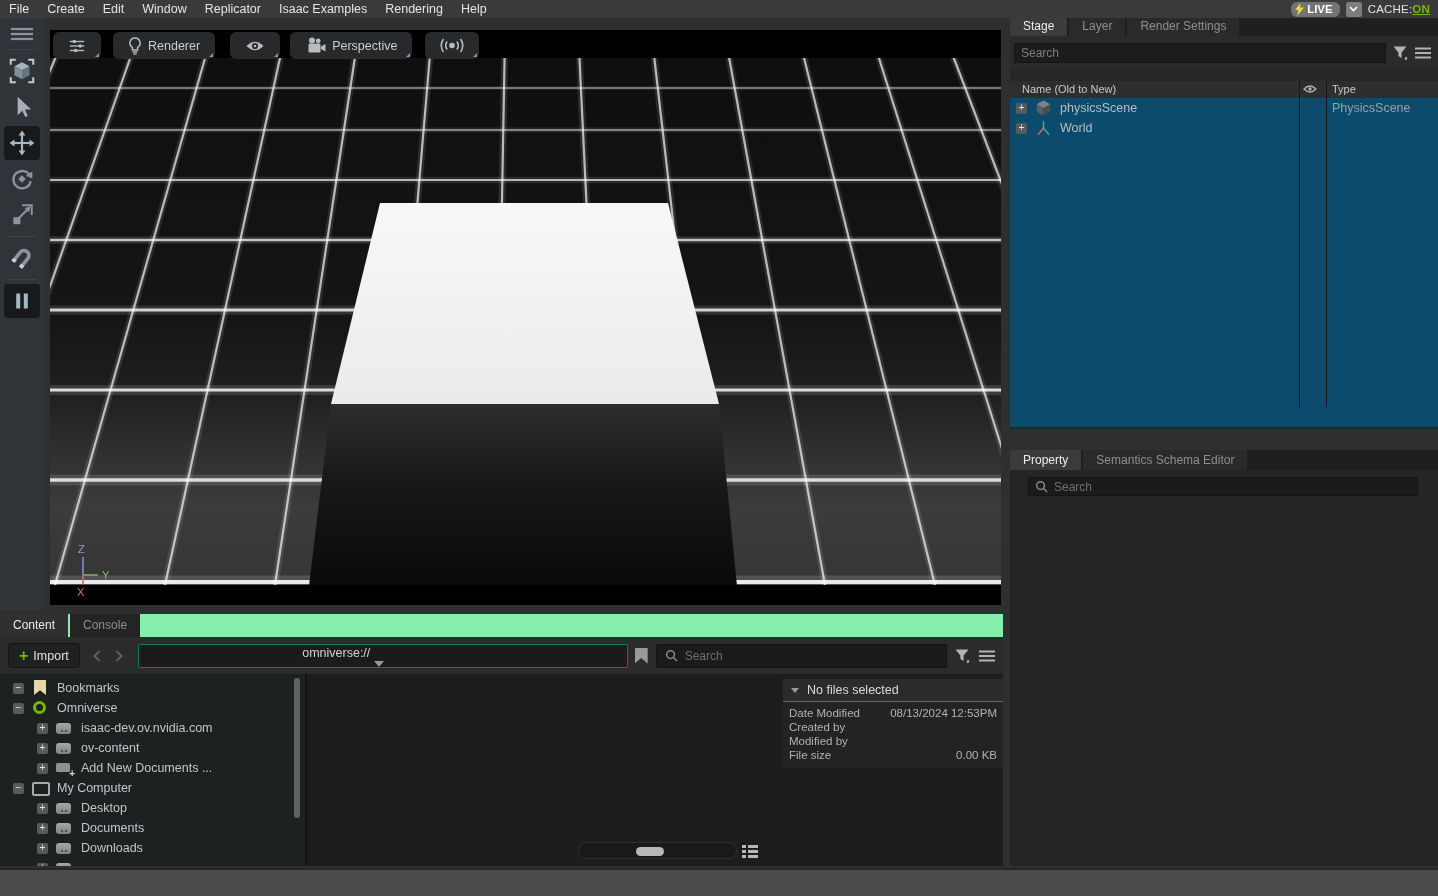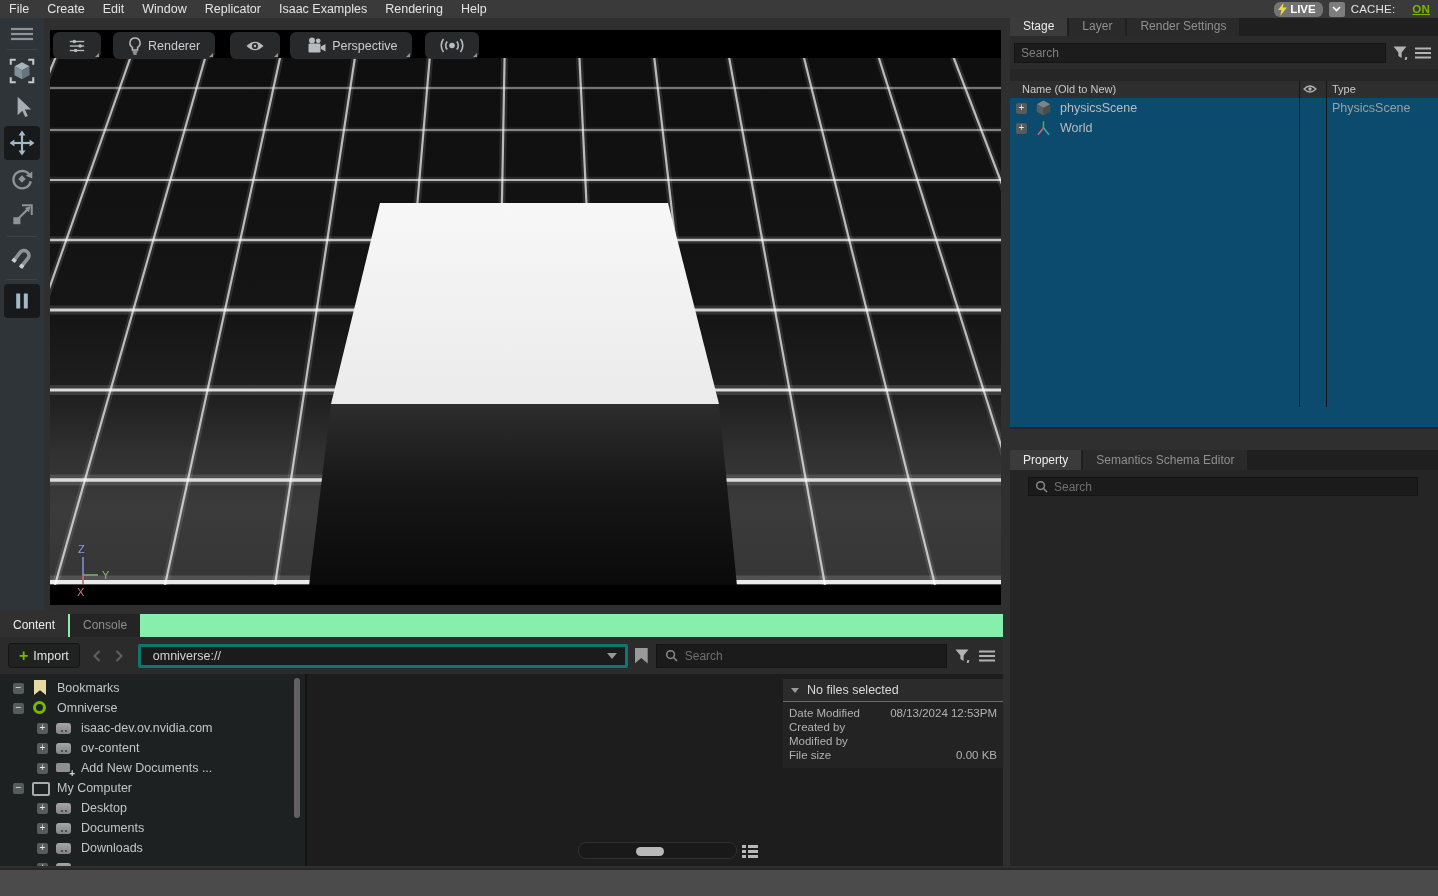--- a/index.html
+++ b/index.html
@@ -6,21 +6,21 @@
   html,body { width:1438px; height:896px; overflow:hidden; }
   body { background:#2f2f2f; font-family:"Liberation Sans", sans-serif; color:#c9c9c9; font-size:12px; position:relative; }
 
   
   .menubar { position:absolute; left:0; top:0; width:1438px; height:18px; background:#3a3a3a; display:flex; align-items:center; z-index:30; }
   .menu-item { padding:0 9px; font-size:12.5px; color:#e4e4e4; line-height:18px; cursor:default; }
   .menubar-right { margin-left:auto; display:flex; align-items:center; gap:6px; padding-right:8px; }
   .live-btn { display:flex; align-items:center; gap:3px; background:#737373; border-radius:6px; height:15px; padding:0 7px 0 4px; color:#fff; font-size:11.5px; font-weight:bold; }
   .live-caret { width:16px; height:15px; background:#7d7d7d; border-radius:2px; display:flex; align-items:center; justify-content:center; }
   .cache { font-size:11.5px; color:#e4e4e4; letter-spacing:.2px; }
-  .cache .on { color:#76b900; font-weight:bold; margin-left:17px;text-decoration:underline; }
+  .cache .on { color:#76b900; font-weight:bold; margin-left:0;text-decoration:underline; }
 
   
   .left-toolbar { position:absolute; left:0; top:18px; width:44px; height:592px; background:#2f3438; display:flex; flex-direction:column; align-items:center; padding-top:4px; z-index:10; }
   .tool { width:36px; height:34px; display:flex; align-items:center; justify-content:center; border-radius:4px; margin:1px 0; position:relative; }
   .tool.small { height:22px; }
   .tool.active { background:#17191b; }
   .tool-sep { width:30px; height:1px; background:#3c4246; margin:3px 0; }
 
   
   .viewport { position:absolute; left:50px; top:30px; width:951px; height:575px; background:#000; z-index:5; }
@@ -61,21 +61,21 @@
   
   .content-panel { position:absolute; left:0; top:614px; width:1003px; height:252px; background:#262626; z-index:10; }
   .content-panel .panel-tabs { height:23px; background:#86efac; }
   .content-panel .tab { line-height:23px; background:#242424; }
   .content-panel .tab.active { background:#303030; color:#ececec; }
   .cb-toolbar { height:37px; background:#2b2b2b; display:flex; align-items:center; padding:0 8px; }
   .import-btn { display:flex; align-items:center; gap:5px; height:25px; background:#1f2220; border:1px solid #151515; border-radius:3px; padding:0 10px; color:#e2e2e2; font-size:12.5px; }
   .import-plus { color:#76b900; font-size:16px; font-weight:bold; line-height:14px; }
   .nav-chevs { display:flex; gap:4px; margin:0 10px 0 8px; }
   .nav-chev { width:18px; height:18px; display:flex; align-items:center; justify-content:center; }
-  .path-field { position:relative; width:500px; height:24px; background:#1b1b1b; border:3px solid #0f766e; border-radius:2px; display:flex; align-items:center; }
+  .path-field { position:relative; width:500px; height:24px; background:#1b1b1b; border:1px solid #0f766e; border-radius:2px; display:flex; align-items:center;flex-direction:column; }
   .path-field input { flex:1; background:transparent; border:none; color:#d2d2d2; font-size:12.5px; padding:0 12px; font-family:"Liberation Sans",sans-serif; }
   .path-caret { width:0; height:0; border-left:5px solid transparent; border-right:5px solid transparent; border-top:6px solid #969696; margin-right:8px; }
   .bm-icon { width:13px; height:16px; background:#9a9a9a; clip-path:polygon(0 0,100% 0,100% 100%,50% 66%,0 100%); margin:0 8px 0 7px; flex:none; }
   .cb-search { display:flex; align-items:center; gap:7px; width:297px; height:24px; background:#1b1b1b; border:1px solid #141414; padding:0 8px; }
   .cb-search input { flex:1; background:transparent; border:none; color:#cfcfcf; font-size:12px; font-family:"Liberation Sans",sans-serif; }
   .cb-search input::placeholder { color:#6f6f6f; }
   .cb-right-icons { display:flex; align-items:center; gap:9px; margin-left:8px; }
 
   .cb-body { position:relative; height:192px; display:flex; }
   .tree { position:relative; width:305px; background:#1e2122; overflow:hidden; padding-top:4px; }

